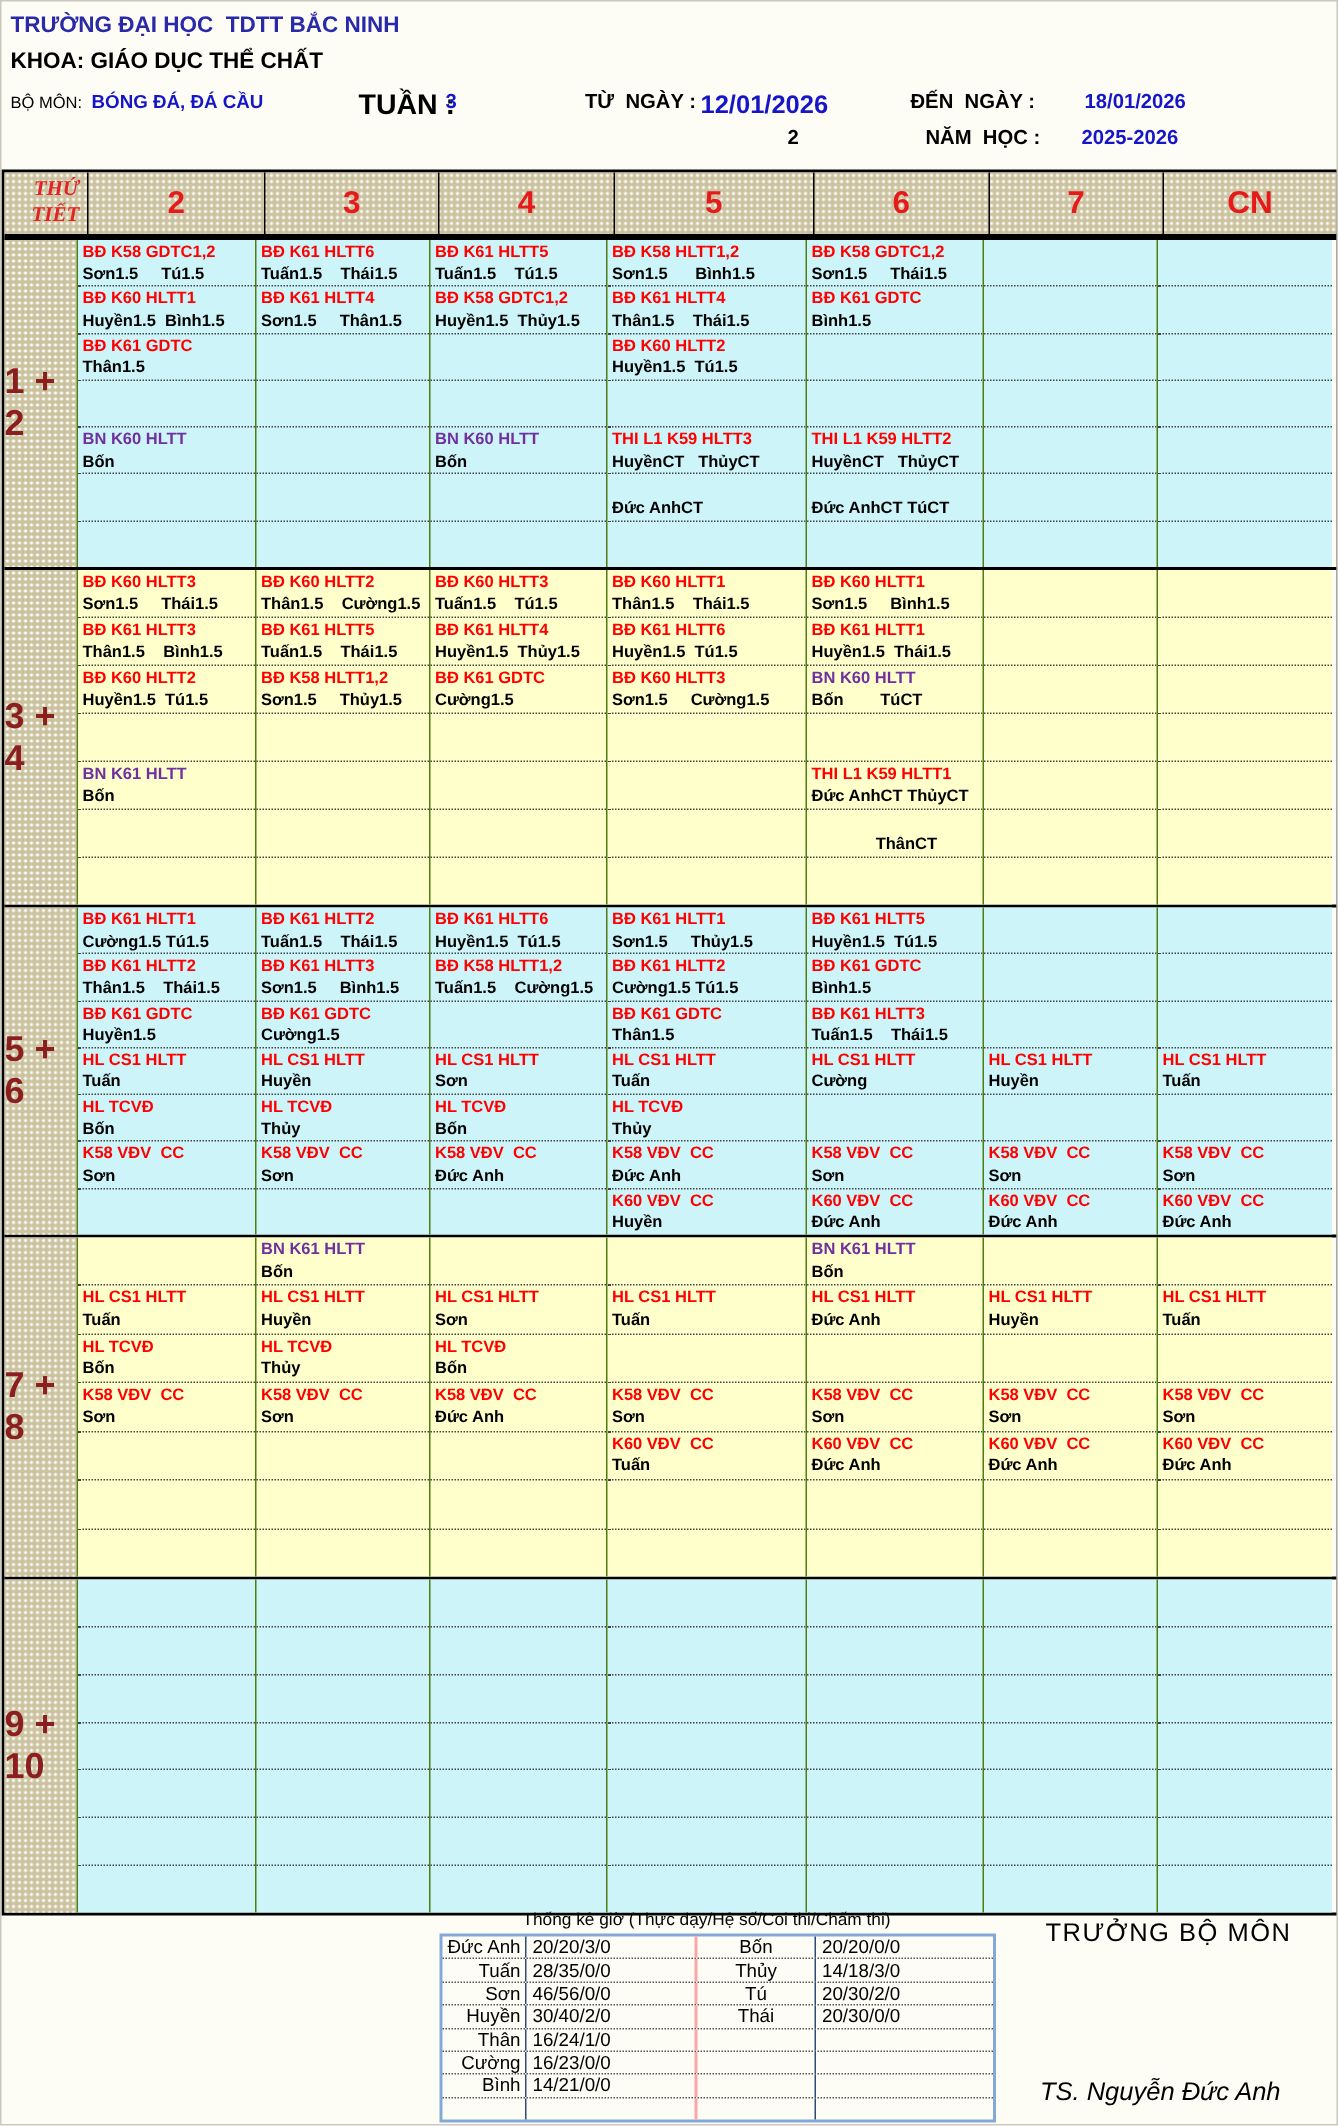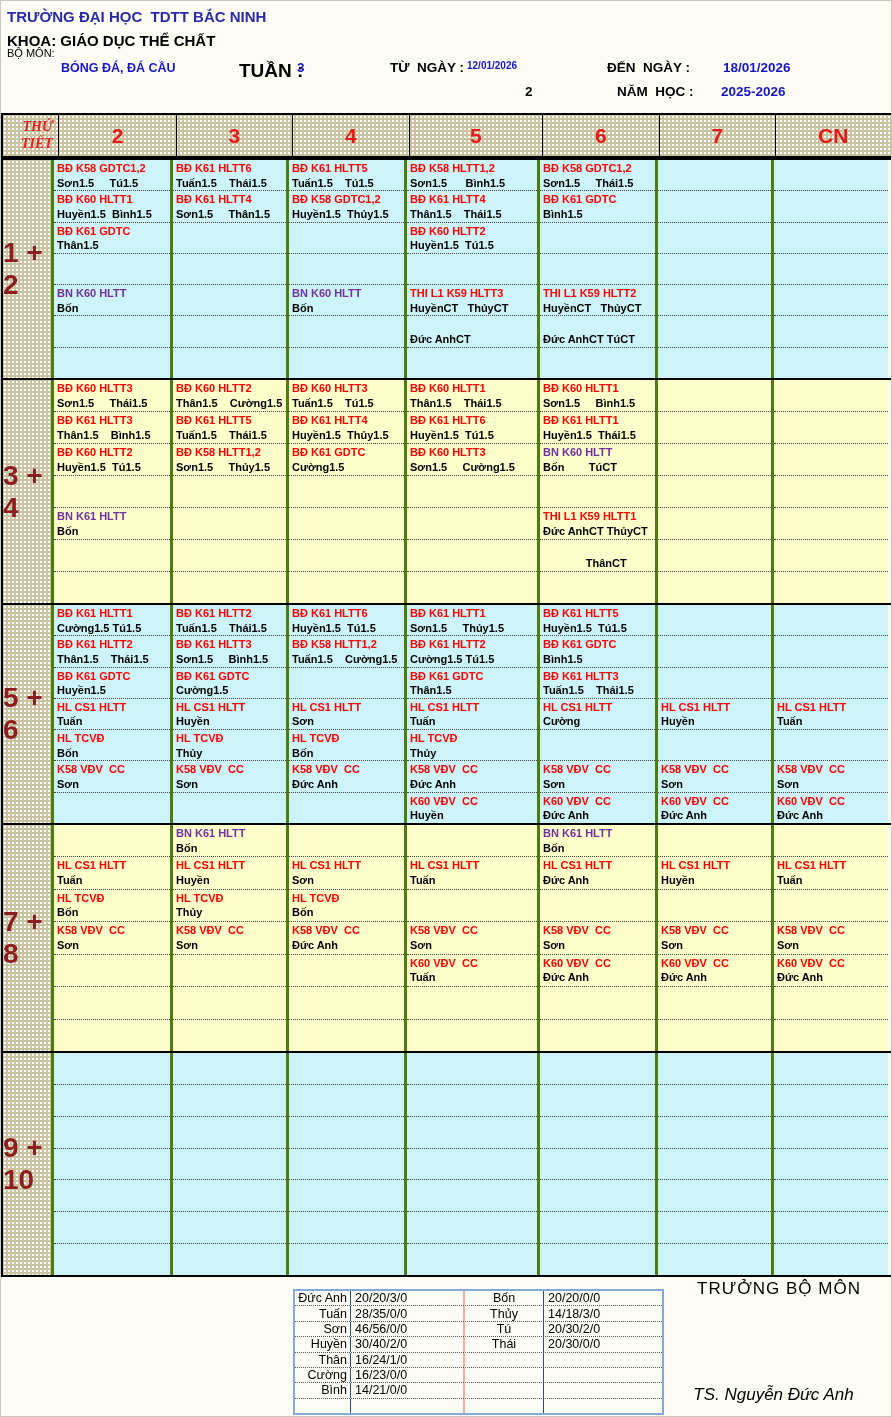--- a/index.html
+++ b/index.html
@@ -28,22 +28,22 @@
   .corner { width:55px; height:100%; padding-top:3px;
             font-family:"Liberation Serif", serif; font-style:italic; font-weight:bold;
             font-size:14px; color:#E32222; line-height:17px; }
   .corner .t1 { text-align:right; padding-right:5px; }
   .corner .t2 { text-align:left; padding-left:18px; }
   .dayhdr { display:flex; align-items:center; justify-content:center;
             font-size:21px; font-weight:bold; color:#E61A1A; border-left:1px solid #000; }
   .block { display:flex; border-top:2px solid #000; }
   .block:first-of-type { border-top:none; }
   .rowlabel { width:48px; display:flex; align-items:center; justify-content:center;
-              font-size:28px; font-weight:bold; color:#8B1E1E; }
-  .daycol { display:flex; flex-direction:column; border-left:3px solid #4d7c0f; }
+              font-size:24px; font-weight:bold; color:#8B1E1E; }
+  .daycol { display:flex; flex-direction:column; border-left:1px solid #4d7c0f; }
   .subcell { flex:1 1 0; border-bottom:1px dotted #444; padding:1px 1px 0 3px; overflow:hidden; }
   .subcell:last-child { border-bottom:none; }
   .crs { font-size:11px; font-weight:bold; color:#FF0000; line-height:14.5px; height:14.5px; white-space:pre; }
   .crs.purple { color:#7030A0; }
   .tch { font-size:11px; font-weight:bold; color:#000; line-height:14.5px; height:14.5px; white-space:pre; }
 
   
   #stats-title { left:230px; top:1273px; width:480px; text-align:center; font-size:11.5px; color:#000; }
   #stats-table { left:292px; top:1288px; width:371px; height:126px;
                  border:2px solid #85A9D6; display:flex; flex-direction:column; background:#FDFDF6; }
@@ -64,26 +64,26 @@
 <body>
 
 <div class="page">
 
   <div class="abs hlabel" style="left:6px; top:7px; font-size:15px; color:#2A2AA8;">TRƯỜNG ĐẠI HỌC  TDTT BẮC NINH</div>
   <div class="abs" style="left:6px; top:31px; font-size:15px; font-weight:bold; color:#000;">
     <span>KHOA:</span>
     <span>GIÁO DỤC THỂ CHẤT</span>
   </div>
 
-  <div class="abs" style="left:6px; top:46px; font-size:11px; color:#000;">BỘ MÔN:</div>
+  <div class="abs" style="left:6px; top:62px; font-size:11px; color:#000;">BỘ MÔN:</div>
   <div class="abs hval" style="left:60px; top:60px; font-size:12.5px;">BÓNG ĐÁ, ĐÁ CẦU</div>
   <div class="abs hlabel" style="left:238px; top:59px; font-size:19px;">TUẦN :</div>
   <div class="abs hval" style="left:296px; top:59px; font-size:13.5px;">3</div>
   <div class="abs hlabel" style="left:368px; top:59px; font-size:13.5px;margin-left:21px;">TỪ  NGÀY :</div>
-  <div class="abs hval" style="left:466px; top:59px; font-size:10px;">12/01/2026</div>
+  <div class="abs hval" style="left:466px; top:59px; font-size:17px;">12/01/2026</div>
   <div class="abs hlabel" style="left:606px; top:59px; font-size:13.5px;">ĐẾN  NGÀY :</div>
   <div class="abs hval" style="left:722px; top:59px; font-size:13.5px;">18/01/2026</div>
 
   <div class="abs hlabel" style="left:368px; top:83px; font-size:15px;margin-top:34px;">HỌC  KỲ :</div>
   <div class="abs hlabel" style="left:524px; top:83px; font-size:13.5px;">2</div>
   <div class="abs hlabel" style="left:616px; top:83px; font-size:13.5px;">NĂM  HỌC :</div>
   <div class="abs hval" style="left:720px; top:83px; font-size:13.5px;">2025-2026</div>
 
   <div id="schedule">
       <div class="srow hdr-row tan">
@@ -709,20 +709,21 @@
           <div class="subcell"></div>
           <div class="subcell"></div>
           <div class="subcell"></div>
           <div class="subcell"></div>
           <div class="subcell"></div>
           <div class="subcell"></div>
         </div>
       </div>
     </div>
 
+  <div class="abs" id="stats-title">Thống kê giờ (Thực dạy/Hệ số/Coi thi/Chấm thi)</div>
   <div class="abs" id="stats-table">
       <div class="stat-row">
         <div class="sc n1">Đức Anh</div>
         <div class="sc v1">20/20/3/0</div>
         <div class="sc n2">Bốn</div>
         <div class="sc v2">20/20/0/0</div>
       </div>
       <div class="stat-row">
         <div class="sc n1">Tuấn</div>
         <div class="sc v1">28/35/0/0</div>

